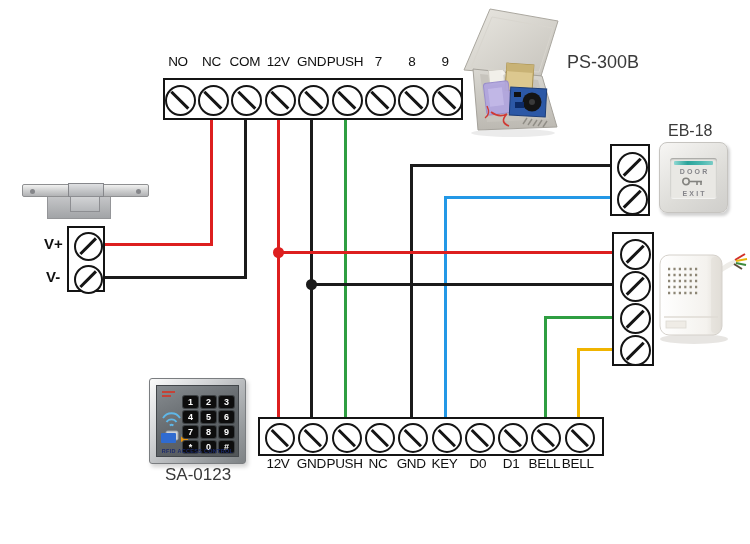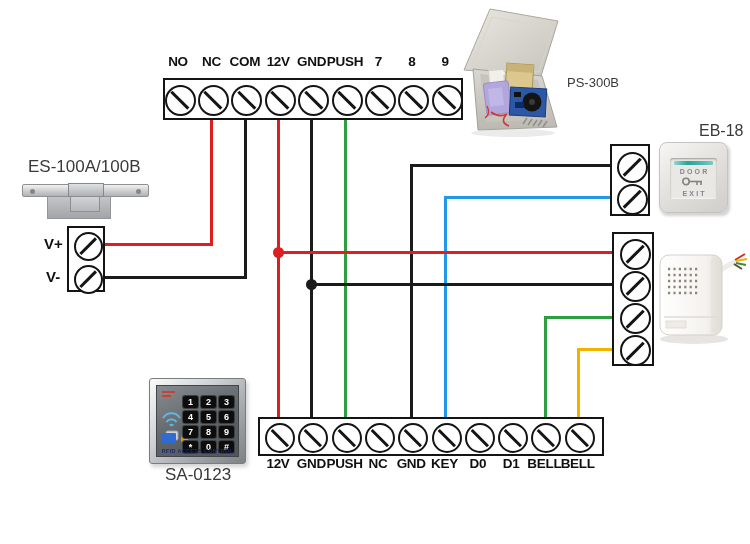--- a/index.html
+++ b/index.html
@@ -11,21 +11,21 @@
 
   
   .tblock{position:absolute;background:#fff;border:2.5px solid #141414;box-sizing:border-box;}
   .screw{position:absolute;box-sizing:border-box;border:2.5px solid #141414;border-radius:50%;
          background:#fff;overflow:hidden;}
   .slot{position:absolute;left:50%;top:50%;height:2.5px;background:#141414;}
   .slash-down .slot{transform:translate(-50%,-50%) rotate(45deg);}
   .slash-up   .slot{transform:translate(-50%,-50%) rotate(-45deg);}
 
   .strip-labels{position:absolute;left:0;top:0;width:100%;}
-  .tlabel{position:absolute;transform:translateX(-50%);font-weight:bold;font-size:13.5px;
+  .tlabel{position:absolute;transform:translateX(-50%);font-weight:normal;font-size:13.5px;
           color:#101010;white-space:nowrap;letter-spacing:-0.3px;}
   .strip-labels.top .tlabel{top:54px;}
   .strip-labels.bottom .tlabel{top:456px;}
   .vlabel{position:absolute;font-weight:bold;font-size:15px;color:#101010;}
 
   .dev-label{position:absolute;font-size:17px;color:#3a3a3a;white-space:nowrap;}
   .art{position:absolute;}
 
   
   .strike{position:absolute;left:22px;top:183px;width:127px;height:38px;}
@@ -213,23 +213,22 @@
         <span class="slot" style="width: 24px;"></span>
       </span>
       <span class="screw" style="height: 31px; width: 31px; top: 69.1px; left: 5.5px;">
         <span class="slot" style="width: 24px;"></span>
       </span>
       <span class="screw" style="height: 31px; width: 31px; top: 101.4px; left: 5.5px;">
         <span class="slot" style="width: 24px;"></span>
       </span>
     </div>
 
-  <div class="dev-label" style="left:28px;top:157px;">ES-100A/100B</div>
-  <div class="dev-label" style="left:567px;top:75px;font-size:13px;">PS-300B</div>
-  <div class="dev-label" style="left:699px;top:122px;font-size:16px;">EB-18</div>
+  <div class="dev-label" style="left:567px;top:52px;font-size:18px;">PS-300B</div>
+  <div class="dev-label" style="left:668px;top:122px;font-size:16px;">EB-18</div>
   <div class="dev-label" style="left:165px;top:465px;">SA-0123</div>
 
   <div class="strike">
     <div class="strike-body"></div>
     <div class="strike-plate">
       <span class="strike-screw s1"></span>
       <span class="strike-screw s2"></span>
     </div>
     <div class="strike-latch"></div>
     <div class="strike-tongue"></div>

